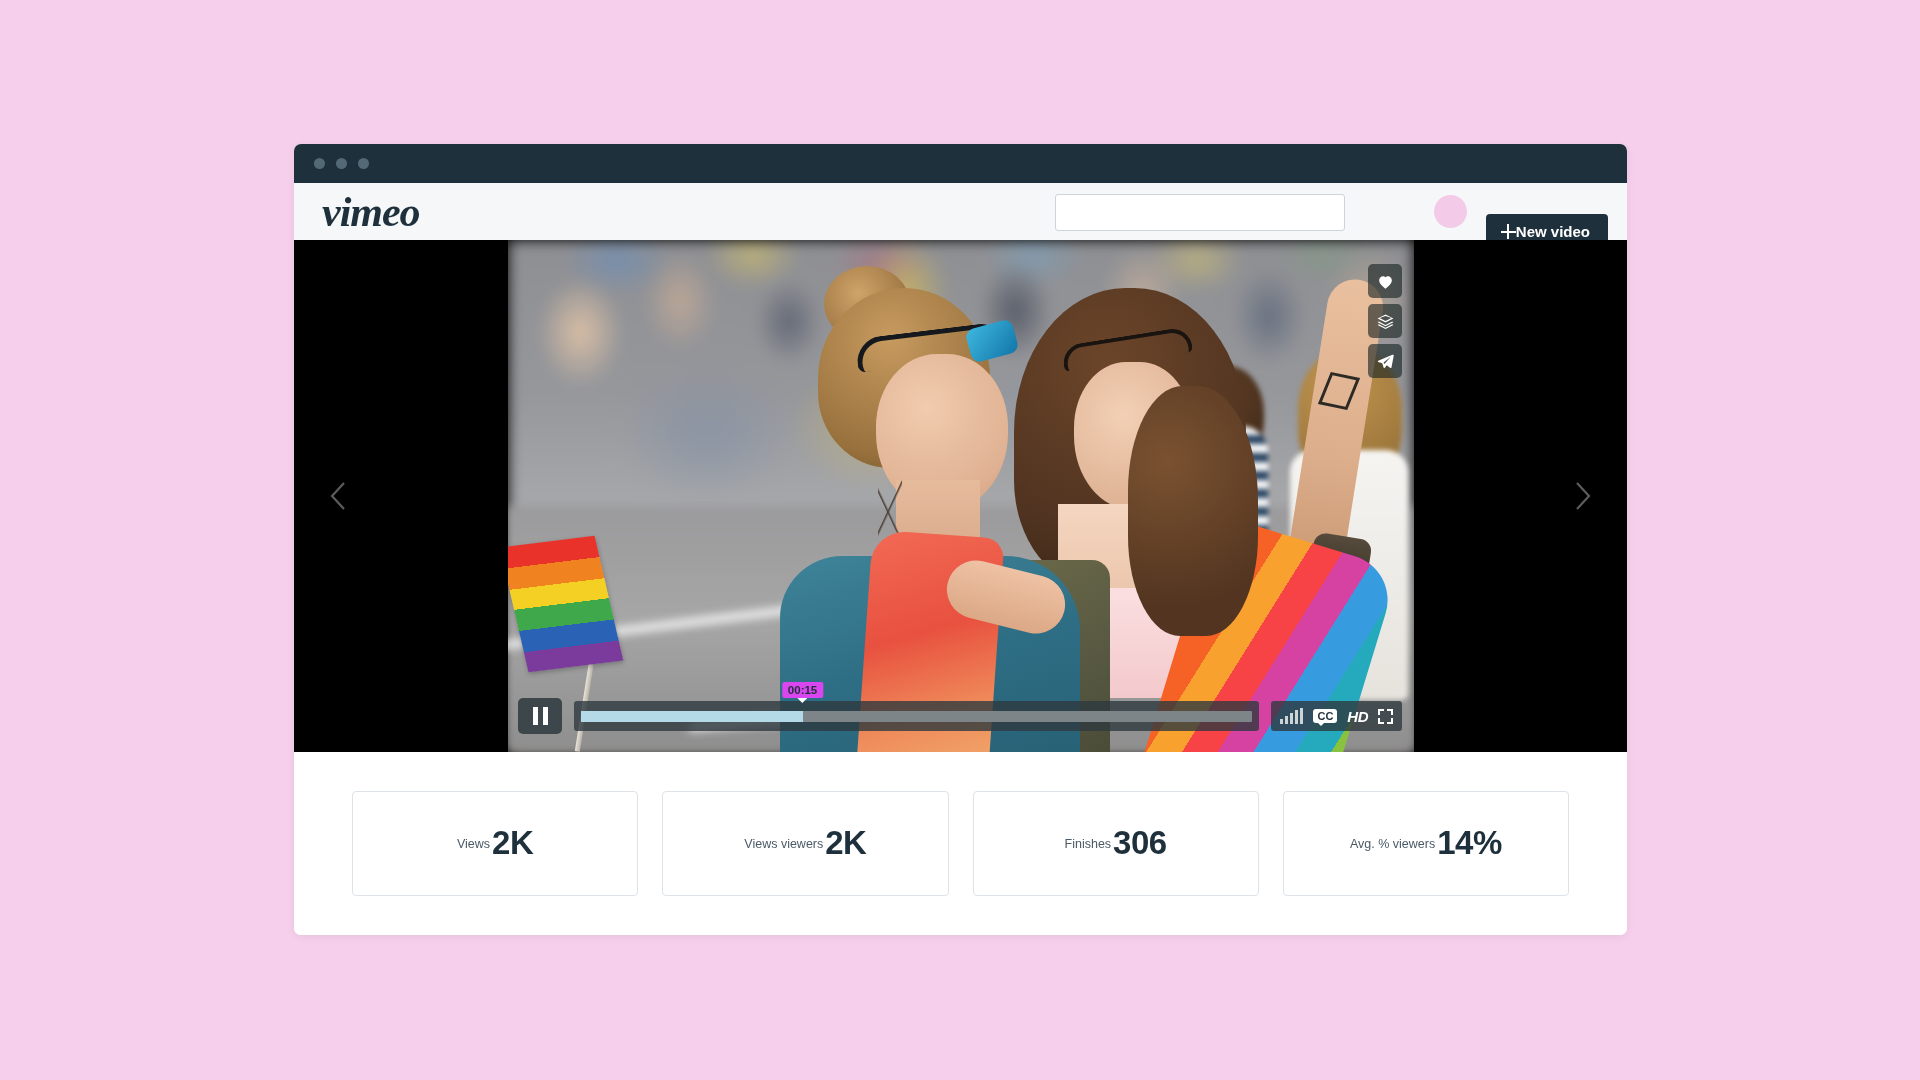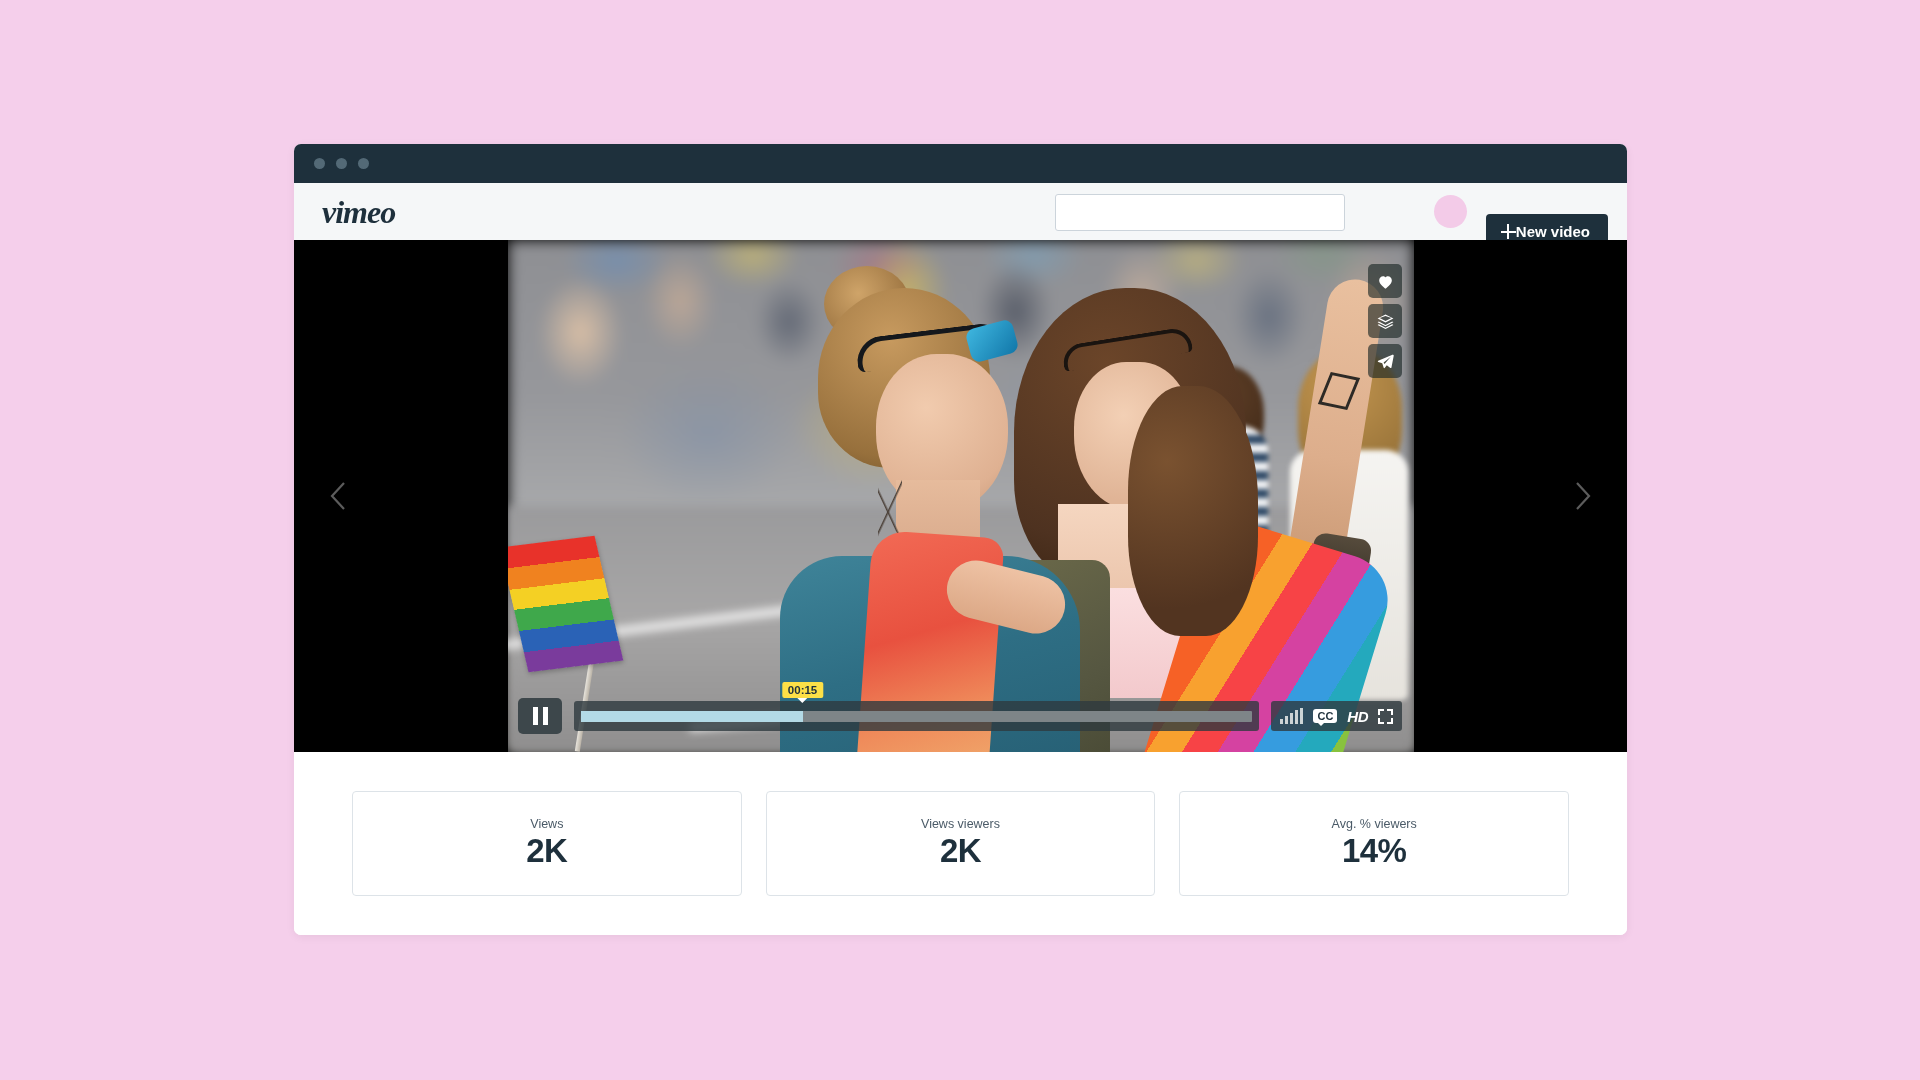--- a/index.html
+++ b/index.html
@@ -53,21 +53,21 @@
     display: flex;
     align-items: center;
     padding: 0 20px 0 24px;
     position: relative;
   }
 
   .logo {
     font-family: "Liberation Serif", serif;
     font-style: italic;
     font-weight: bold;
-    font-size: 32px;
+    font-size: 42px;
     color: #1e303c;
     letter-spacing: -1px;
     line-height: 1;
     padding-left: 4px;
   }
 
   .search-wrap {
     position: absolute;
     left: 761px;
     top: 11px;
@@ -457,21 +457,21 @@
   .progress-fill {
     position: absolute; left: 0; top: 0; bottom: 0;
     width: 33%;
     background: #b3dae6;
   }
   .time-tip {
     position: absolute;
     left: 33%;
     bottom: 24px;
     transform: translateX(-50%);
-    background: #fde047;
+    background: #d946ef;
     color: #1e303c;
     font-size: 11.5px;
     font-weight: bold;
     padding: 2px 6px;
     border-radius: 2px;
     white-space: nowrap;
     font-family: "Liberation Sans", sans-serif;
   }
   .time-tip::after {
     content: "";
@@ -536,21 +536,20 @@
     gap: 24px;
     padding: 0 58px;
   }
   .stat-card {
     flex: 1 1 0;
     height: 105px;
     border: 1px solid #dde3e8;
     border-radius: 4px;
     background: #ffffff;
     display: flex;
-    flex-direction: column;
     align-items: center;
     justify-content: center;
     gap: 2px;
   }
   .stat-label {
     font-size: 12.5px;
     color: #4a5a67;
     font-family: "Liberation Sans", sans-serif;
   }
   .stat-value {
@@ -706,18 +705,22 @@
   <div class="stats-area">
     <div class="stat-card">
       <div class="stat-label">Views</div>
       <div class="stat-value">2K</div>
     </div>
     <div class="stat-card">
       <div class="stat-label">Views viewers</div>
       <div class="stat-value">2K</div>
     </div>
     <div class="stat-card">
+      <div class="stat-label">Finishes</div>
+      <div class="stat-value">306</div>
+    </div>
+    <div class="stat-card">
       <div class="stat-label">Avg. % viewers</div>
       <div class="stat-value">14%</div>
     </div>
   </div>
 
 </div>
 
 </body></html>

